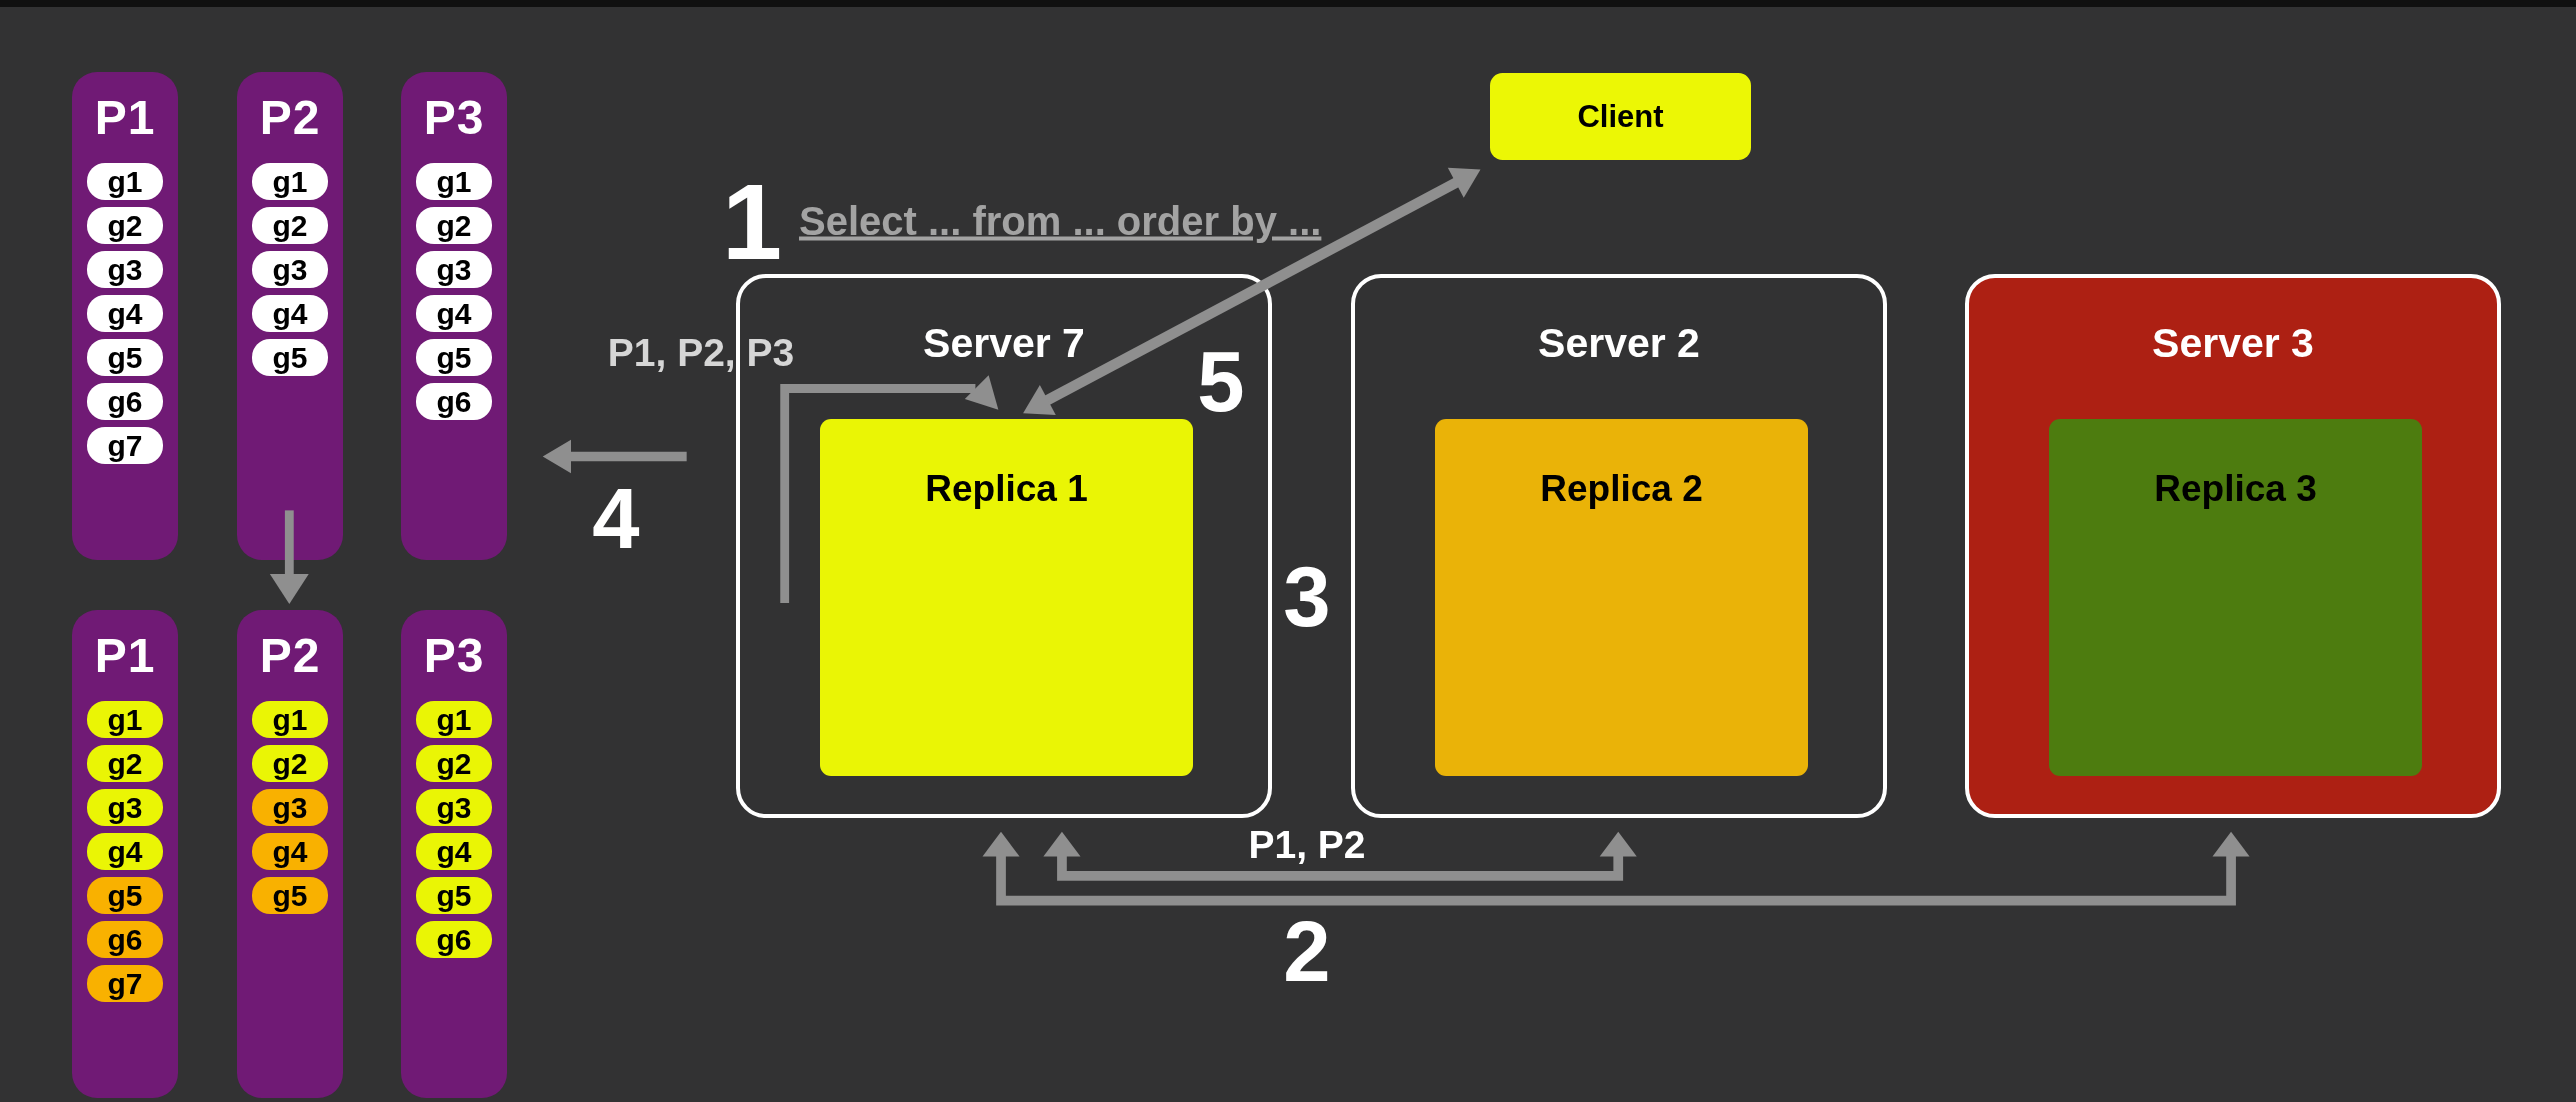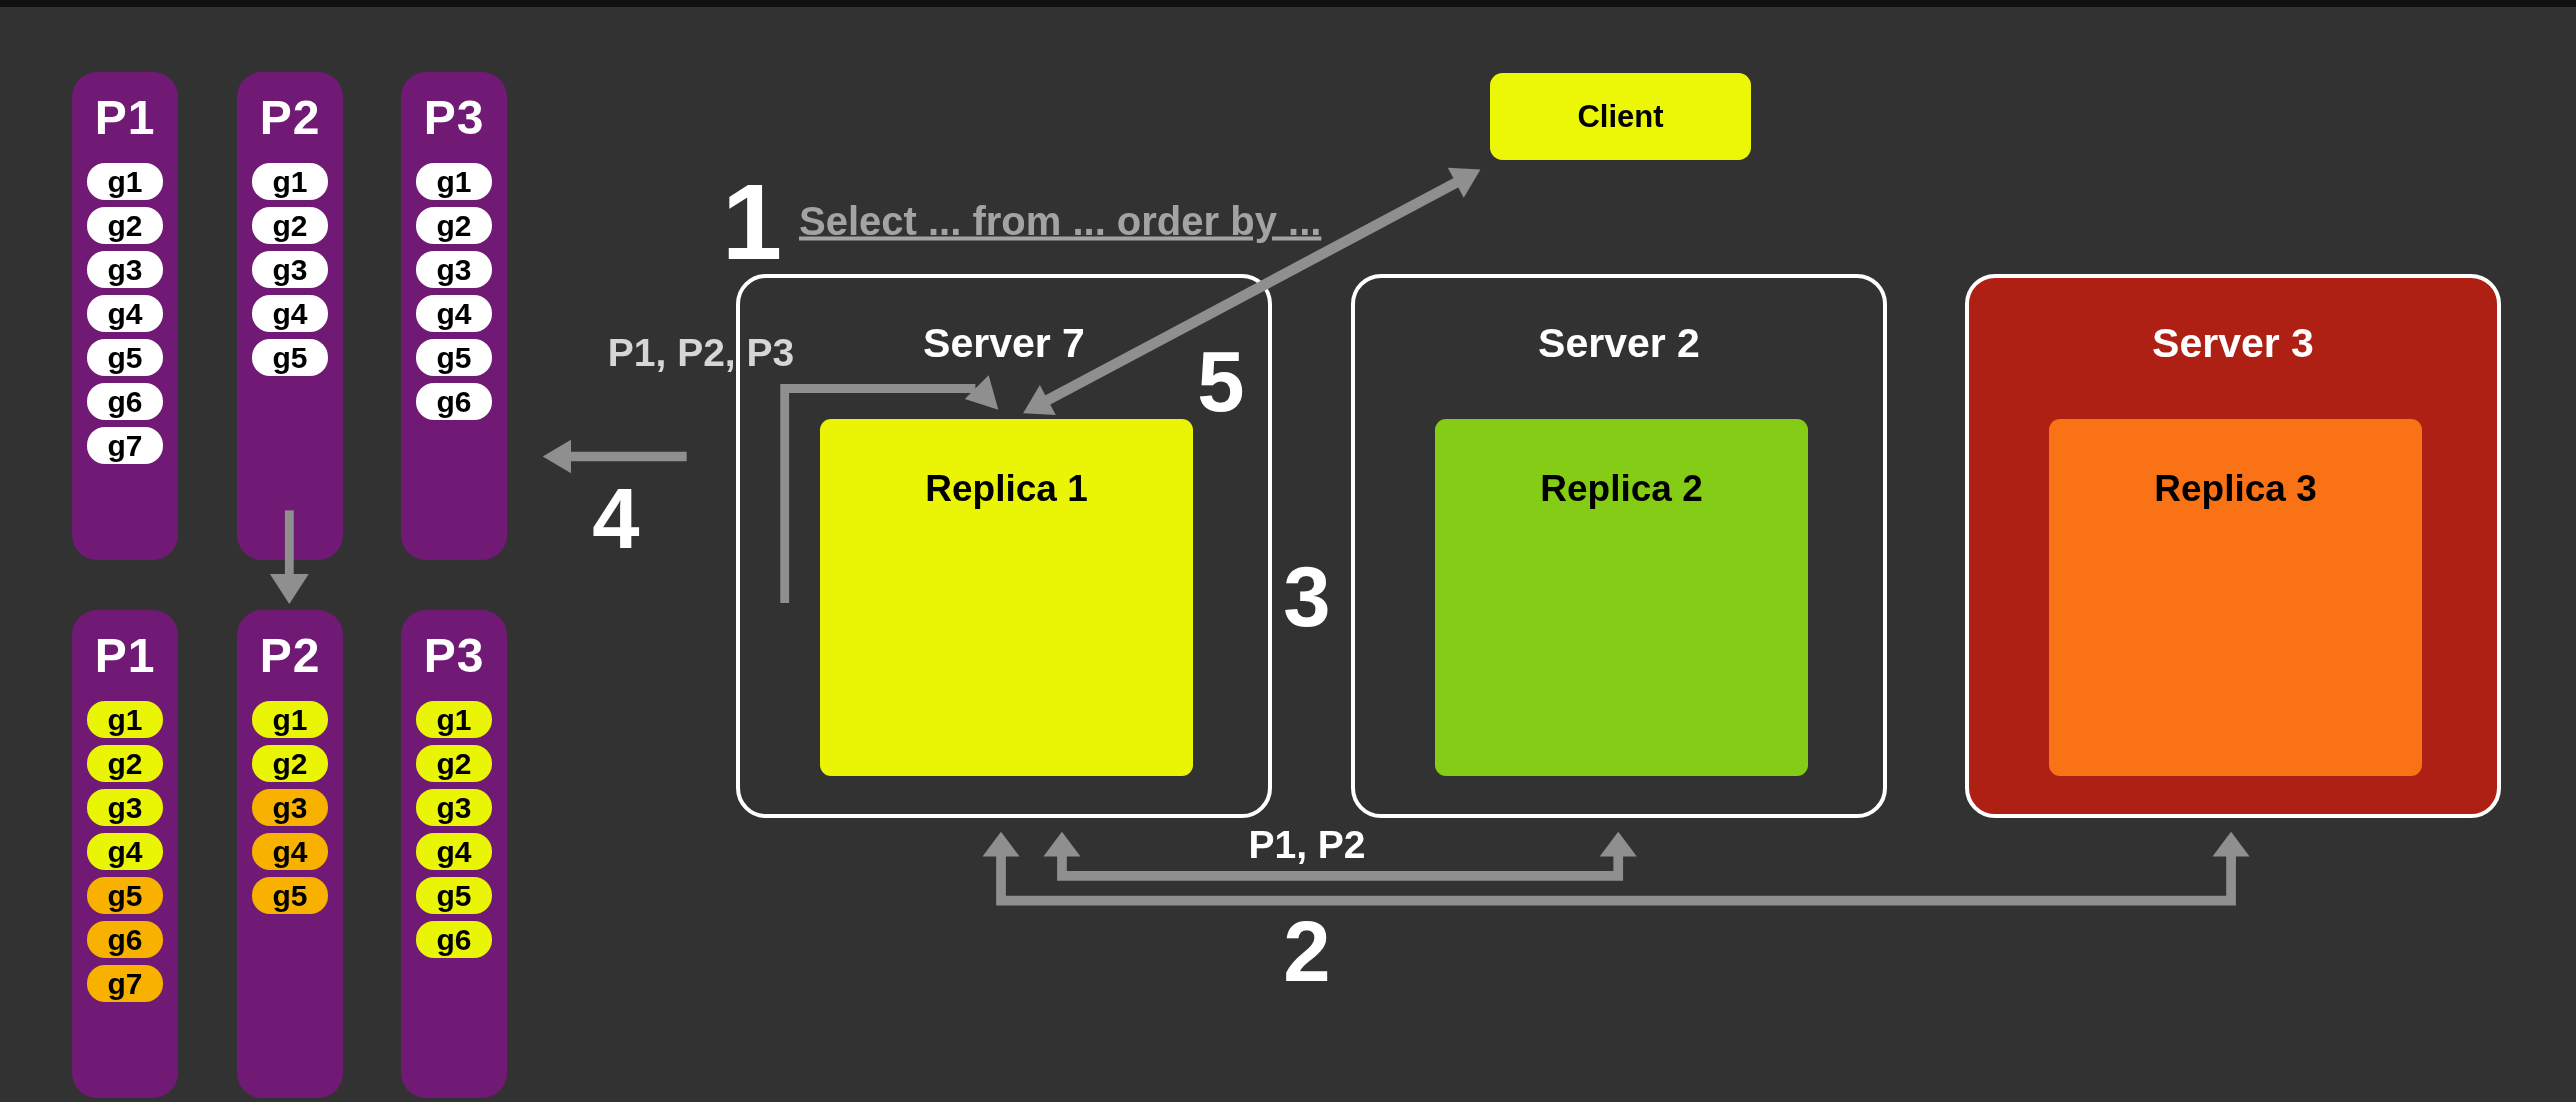--- a/index.html
+++ b/index.html
@@ -22,22 +22,22 @@
 
   
   .server{position:absolute;top:274px;width:536px;height:544px;border:4.4px solid #ffffff;border-radius:30px;box-sizing:border-box;}
   .server1{left:736px;}
   .server2{left:1351px;}
   .server3{left:1965px;background:#ad2013;}
   .server-title{margin-top:42px;text-align:center;font-size:41px;color:#ffffff;}
   .replica{position:absolute;left:80px;top:141px;width:373px;height:357px;border-radius:11px;}
   .replica-label{margin-top:49px;text-align:center;font-size:37px;color:#000;}
   .replica1{background:#eaf505;}
-  .replica2{background:#84cc16;}
-  .replica3{background:#f97316;}
+  .replica2{background:#eab308;}
+  .replica3{background:#4d7c0f;}
 
   
   .client{position:absolute;left:1490px;top:73px;width:261px;height:87px;background:#ecf705;border-radius:12.4px;
           display:flex;align-items:center;justify-content:center;font-size:31px;color:#000;}
 
   
   .anno{position:absolute;transform:translate(-50%,-50%);white-space:nowrap;}
   .stepnum{color:#ffffff;font-size:85px;}
   .stepnum.big{font-size:108px;}
   .query-text{color:#a3a3a3;font-size:40px;transform:translate(0,-50%);text-decoration:underline;}

